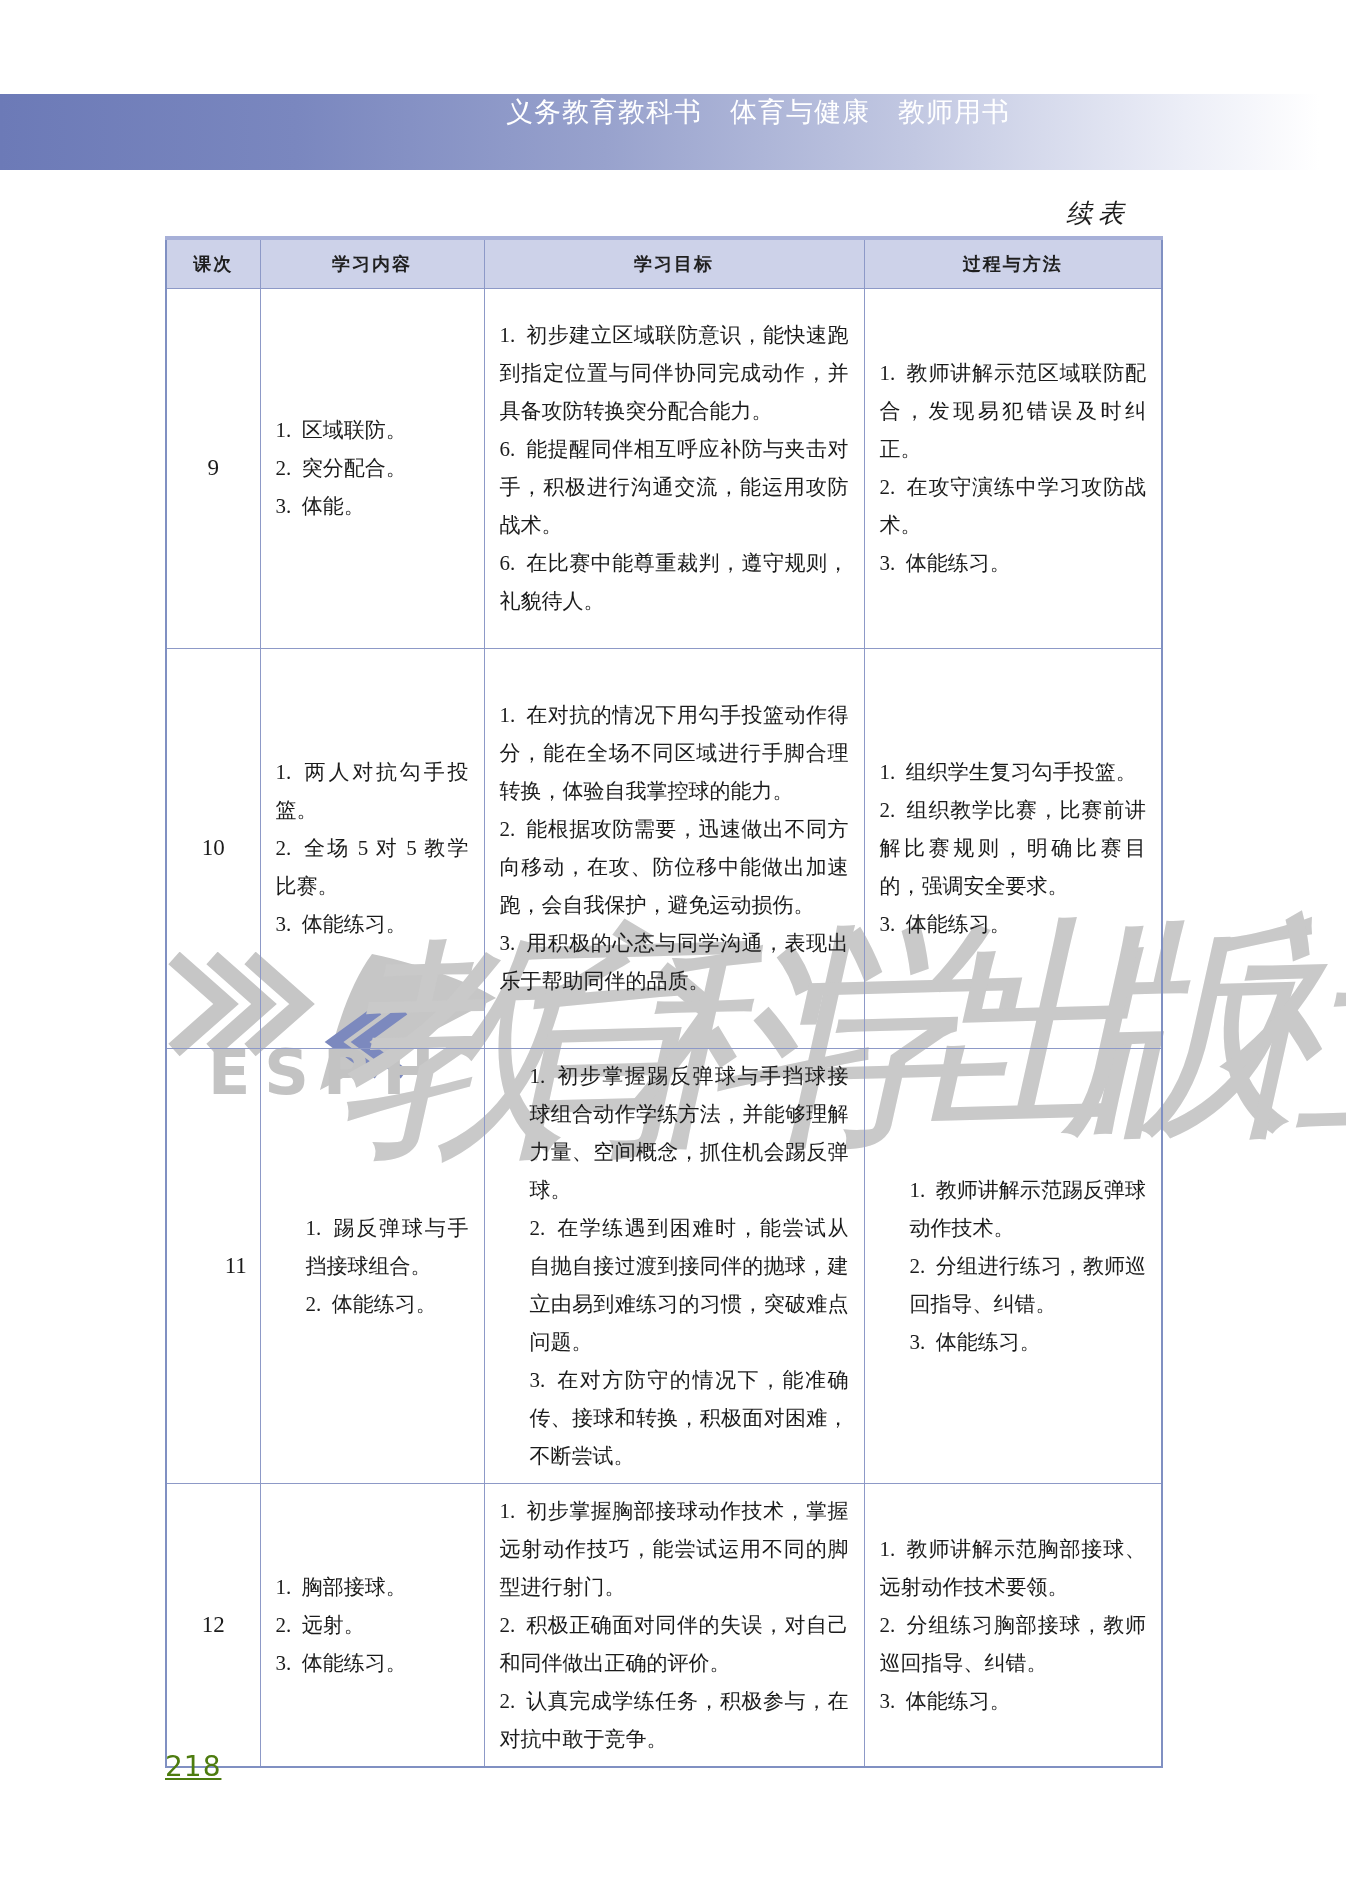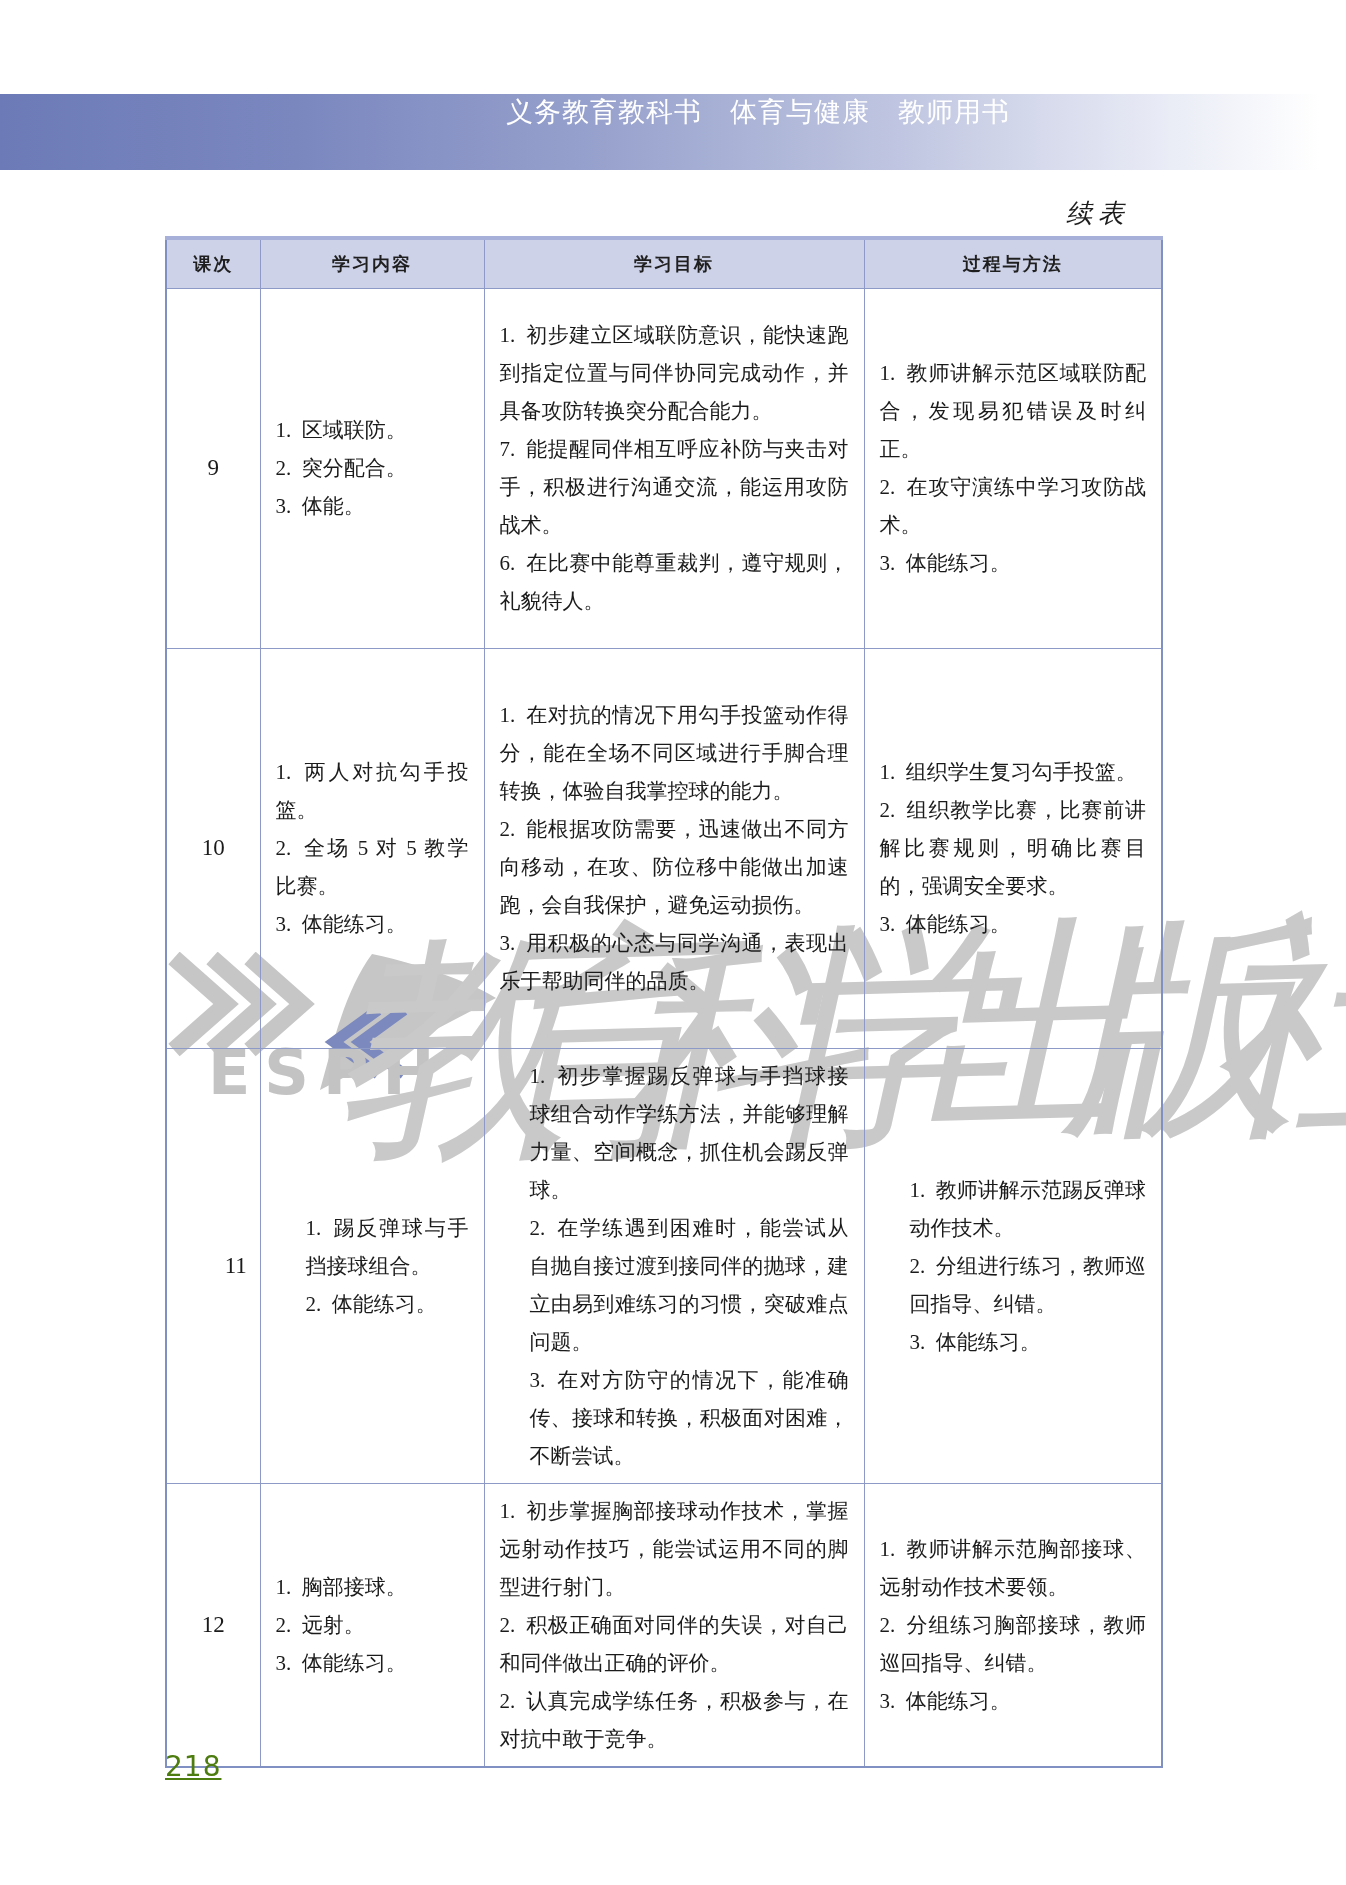--- a/index.html
+++ b/index.html
@@ -164,21 +164,21 @@
     <tbody>
       <tr class="r9">
         <td class="c-lesson">9</td>
         <td class="c-content">
           <p class="item">1. 区域联防。</p>
           <p class="item">2. 突分配合。</p>
           <p class="item">3. 体能。</p>
         </td>
         <td class="c-obj">
           <p class="item">1. 初步建立区域联防意识，能快速跑到指定位置与同伴协同完成动作，并具备攻防转换突分配合能力。</p>
-          <p class="item">7. 能提醒同伴相互呼应补防与夹击对手，积极进行沟通交流，能运用攻防战术。</p>
+          <p class="item">6. 能提醒同伴相互呼应补防与夹击对手，积极进行沟通交流，能运用攻防战术。</p>
           <p class="item">6. 在比赛中能尊重裁判，遵守规则，礼貌待人。</p>
         </td>
         <td class="c-method">
           <p class="item">1. 教师讲解示范区域联防配合，发现易犯错误及时纠正。</p>
           <p class="item">2. 在攻守演练中学习攻防战术。</p>
           <p class="item">3. 体能练习。</p>
         </td>
       </tr>
       <tr class="r10">
         <td class="c-lesson">10</td>

